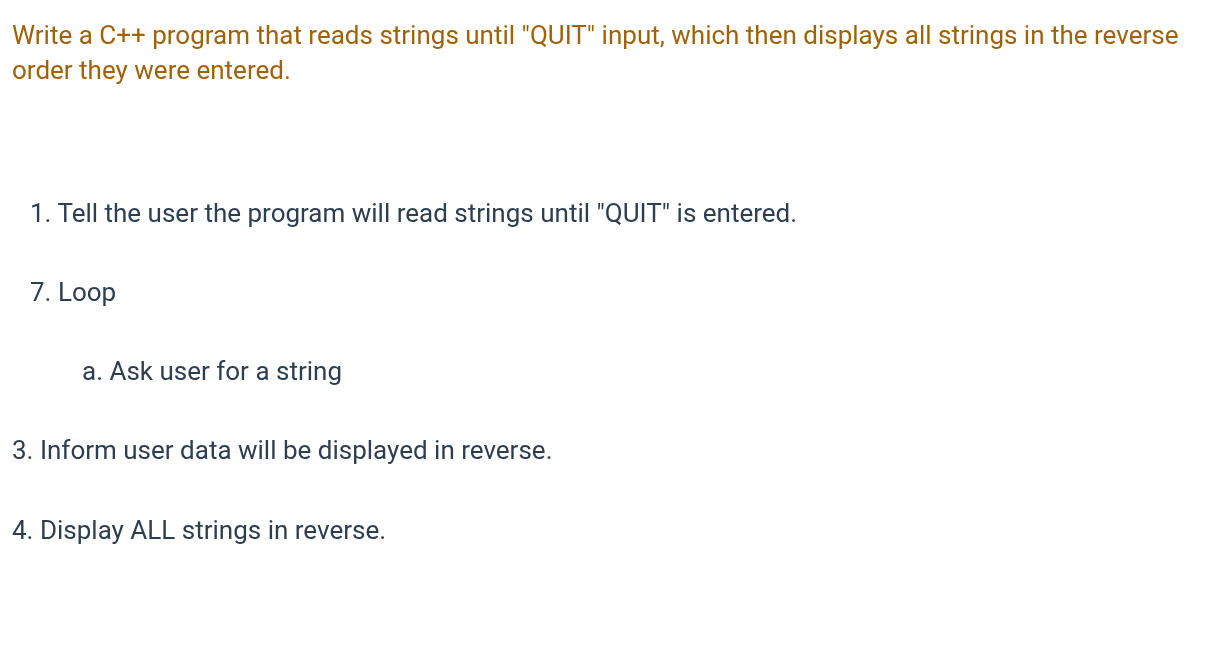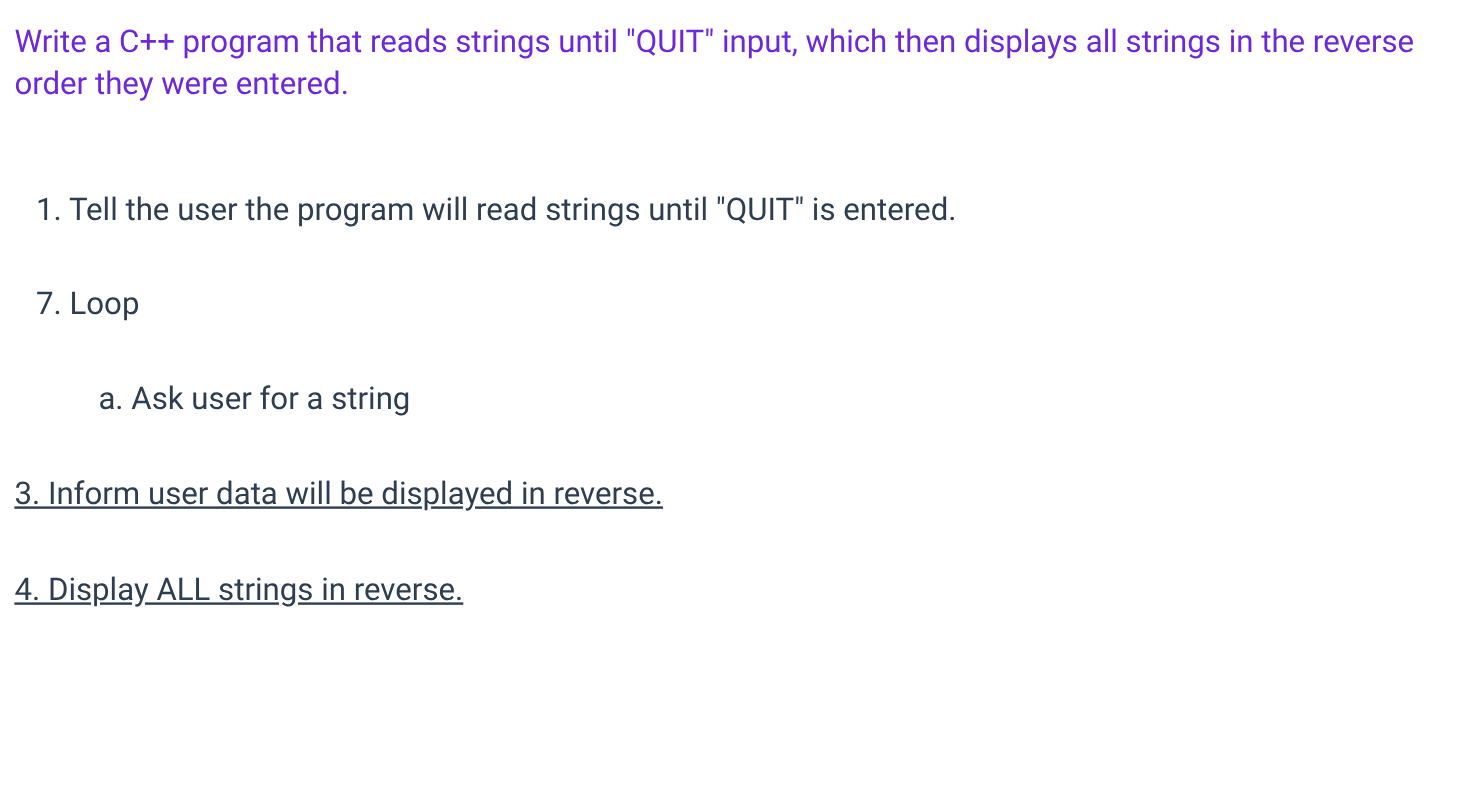--- a/index.html
+++ b/index.html
@@ -11,34 +11,33 @@
       font-family: -apple-system, BlinkMacSystemFont, "Segoe UI", Roboto, Helvetica, Arial, sans-serif;
       background: #ffffff;
       color: #2c3e50;
       padding: 18px 12px 24px 12px;
       width: 1232px;
       height: 668px;
       font-size: 26px;
       line-height: 1.35;
     }
     .intro {
-      margin-bottom: 70px;
-      color: #6d28d9;
+      margin-bottom: 108px;
+      color: #a16207;
     }
     .list {
       color: #2d3e50;
     }
     .top-item {
       margin-bottom: 44px;
       padding-left: 18px;
     }
     .top-item-low {
       margin-bottom: 44px;
       padding-left: 0px;
-      text-decoration: underline;
     }
     .top-item-low:last-child {
       margin-bottom: 16px;
     }
     .sub-item {
       margin-bottom: 44px;
       padding-left: 70px;
     }
     .sub-item:last-of-type {
       margin-bottom: 44px;

